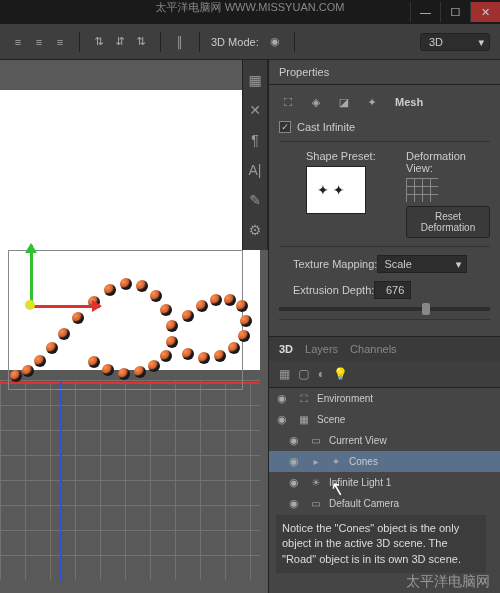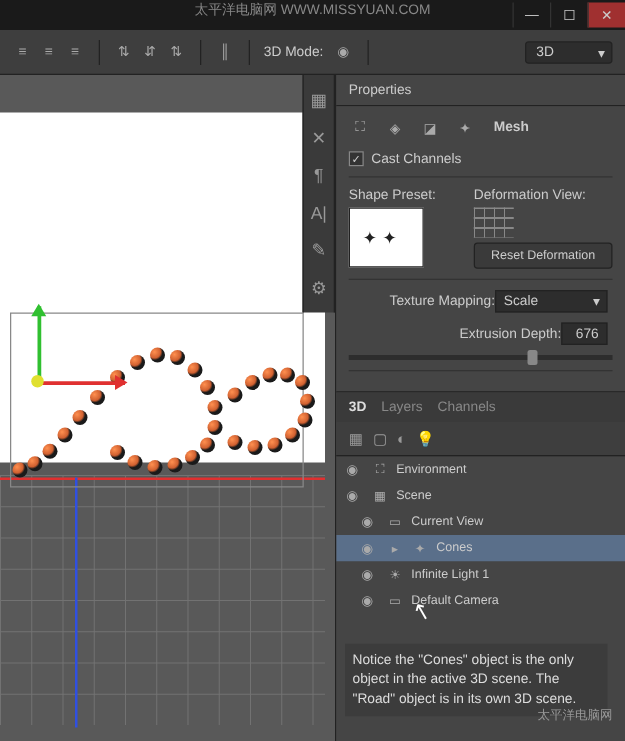--- a/index.html
+++ b/index.html
@@ -35,48 +35,48 @@
 .panel-tab { background: #3a3a3a; padding: 6px 10px; font-size: 11px; border-bottom: 1px solid #222; }
 .panel-tab.active { background: #454545; }
 .props-body { padding: 8px 10px; background: #454545; }
 .icon-row { display: flex; gap: 10px; align-items: center; margin-bottom: 10px; }
 .prop-icon { width: 18px; height: 18px; color: #aaa; display: flex; align-items: center; justify-content: center; }
 .mesh-lbl { font-weight: bold; margin-left: 4px; }
 .check-row { display: flex; align-items: center; gap: 6px; margin: 6px 0; }
 .checkbox { width: 12px; height: 12px; border: 1px solid #888; display: flex; align-items: center; justify-content: center; font-size: 9px; background: #333; }
 .checkbox.checked::before { content: '✓'; color: #ccc; }
 .hr { border: none; border-top: 1px solid #333; margin: 8px 0; }
-.two-col { display: flex; gap: 10px; }
+.two-col { display: flex; gap: 10px; margin-left: 27px; }
 .col-l { flex: 0 0 90px; }
 .col-r { flex: 1; }
 .preset-thumb { width: 60px; height: 48px; background: #fff; border: 1px solid #222; margin-top: 4px; position: relative; }
 .preset-thumb::after { content: '✦✦'; position: absolute; top: 15px; left: 10px; color: #222; font-size: 14px; letter-spacing: 4px; }
 .def-grid { width: 32px; height: 24px; background: repeating-linear-gradient(#888 0, #888 1px, transparent 1px, transparent 8px), repeating-linear-gradient(90deg, #888 0, #888 1px, transparent 1px, transparent 8px); margin: 4px 0; }
 .btn-dark { background: #3a3a3a; border: 1px solid #222; padding: 4px 8px; color: #ccc; border-radius: 3px; text-align: center; cursor: pointer; font-size: 10px; }
-.field-row { display: flex; align-items: center; justify-content: flex-end; margin: 8px 4px; }
+.field-row { display: flex; align-items: center; justify-content: flex-start; margin: 8px 14px; }
 .dd-small { background: #2d2d2d; border: 1px solid #222; padding: 2px 6px; width: 90px; position: relative; }
 .dd-small::after { content: '▾'; position: absolute; right: 5px; }
 .num-field { background: #2d2d2d; border: 1px solid #222; padding: 2px 6px; width: 37px; text-align: right; }
 .slider { height: 4px; background: #2d2d2d; margin: 4px 0; position: relative; }
 .slider::before { content: ''; position: absolute; left: 68%; top: -4px; width: 8px; height: 12px; background: #888; border-radius: 2px; }
 .panel3d { flex: 1; background: #454545; border-top: 1px solid #222; display: flex; flex-direction: column; }
 .tabs3d { display: flex; gap: 12px; padding: 6px 10px; font-size: 11px; background: #3a3a3a; }
 .tab3d { color: #888; }
 .tab3d.active { color: #ddd; font-weight: bold; }
 .filter-row { display: flex; gap: 8px; padding: 6px 10px; background: #3e3e3e; border-bottom: 1px solid #222; }
 .filter-row span { color: #999; font-size: 12px; }
 .layer-list { flex: 1; overflow: auto; }
 .layer-row { display: flex; align-items: center; gap: 6px; padding: 4px 8px; font-size: 10px; }
 .layer-row.sel { background: #5a6f8a; }
 .layer-row.indent1 { padding-left: 20px; }
 .vis { color: #aaa; font-size: 11px; width: 14px; }
 .li-icon { width: 14px; text-align: center; color: #aaa; }
 .arrow { position: absolute; right: 155px; top: 478px; color: white; font-size: 18px; transform: rotate(15deg); }
 .annot { position: absolute; bottom: 20px; right: 14px; width: 210px; color: #ddd; font-size: 11px; line-height: 1.4; background: rgba(60,60,60,0.95); padding: 6px; }
-.bottom-wm { position: absolute; bottom: 14px; right: 10px; color: #999; font-size: 10px; }
+.bottom-wm { position: absolute; bottom: 2px; right: 10px; color: #999; font-size: 14px; }
 </style>
 </head>
 <body>
 
 <div class="top-watermark">太平洋电脑网    WWW.MISSYUAN.COM</div>
 
 <div class="titlebar">
   <div class="win-btn">—</div>
   <div class="win-btn">☐</div>
   <div class="win-btn close-btn">✕</div>
@@ -165,21 +165,21 @@
     <div class="props-body">
       <div class="icon-row">
         <span class="prop-icon">⛶</span>
         <span class="prop-icon">◈</span>
         <span class="prop-icon">◪</span>
         <span class="prop-icon">✦</span>
         <span class="mesh-lbl">Mesh</span>
       </div>
       <div class="check-row">
         <div class="checkbox checked"></div>
-        <span>Cast Channels</span>
+        <span>Cast Infinite</span>
       </div>
       <hr class="hr">
       <div class="two-col">
         <div class="col-l">
           <div>Shape Preset:</div>
           <div class="preset-thumb"></div>
         </div>
         <div class="col-r">
           <div>Deformation View:</div>
           <div class="def-grid"></div>

